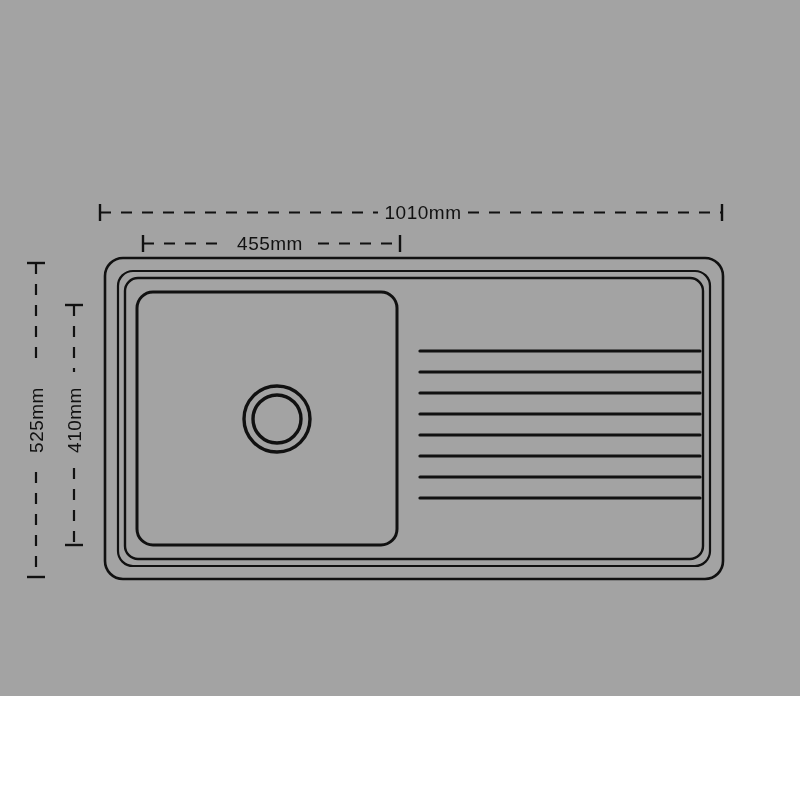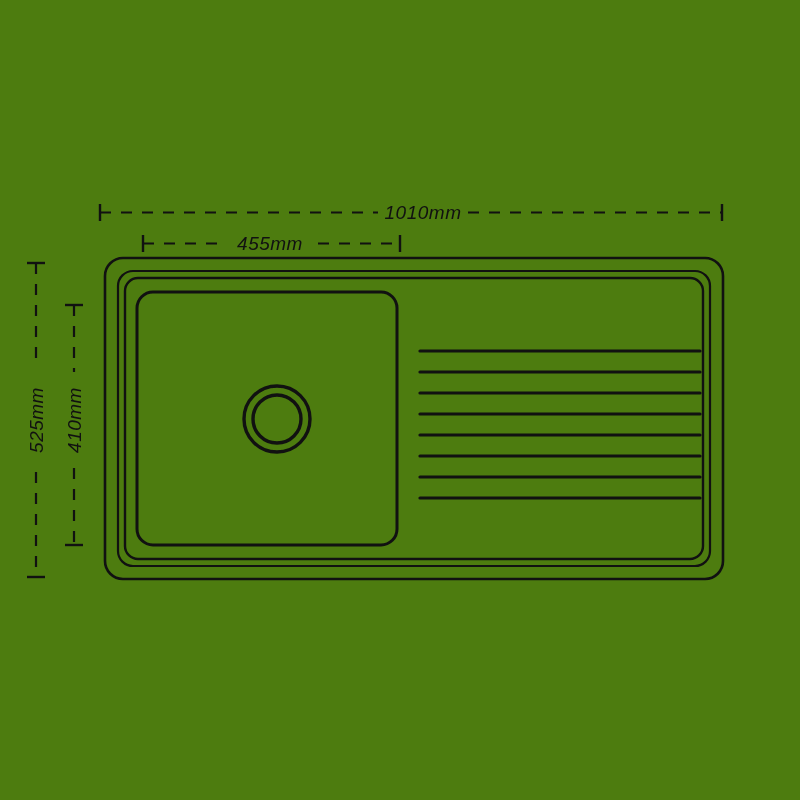--- a/index.html
+++ b/index.html
@@ -9,23 +9,22 @@
   }
   body {
     width: 800px;
     height: 800px;
     font-family: "Liberation Sans", sans-serif;
     overflow: hidden;
   }
   #stage {
     position: relative;
     width: 800px;
-    height: 800px;
-    background: #4d7c0f;
-    font-style: italic;
+    height: 696px;
+    background: #a3a3a3;
   }
   #drawing {
     position: absolute;
     left: 0;
     top: 0;
     width: 800px;
     height: 800px;
     display: block;
   }
   .dim-text {

